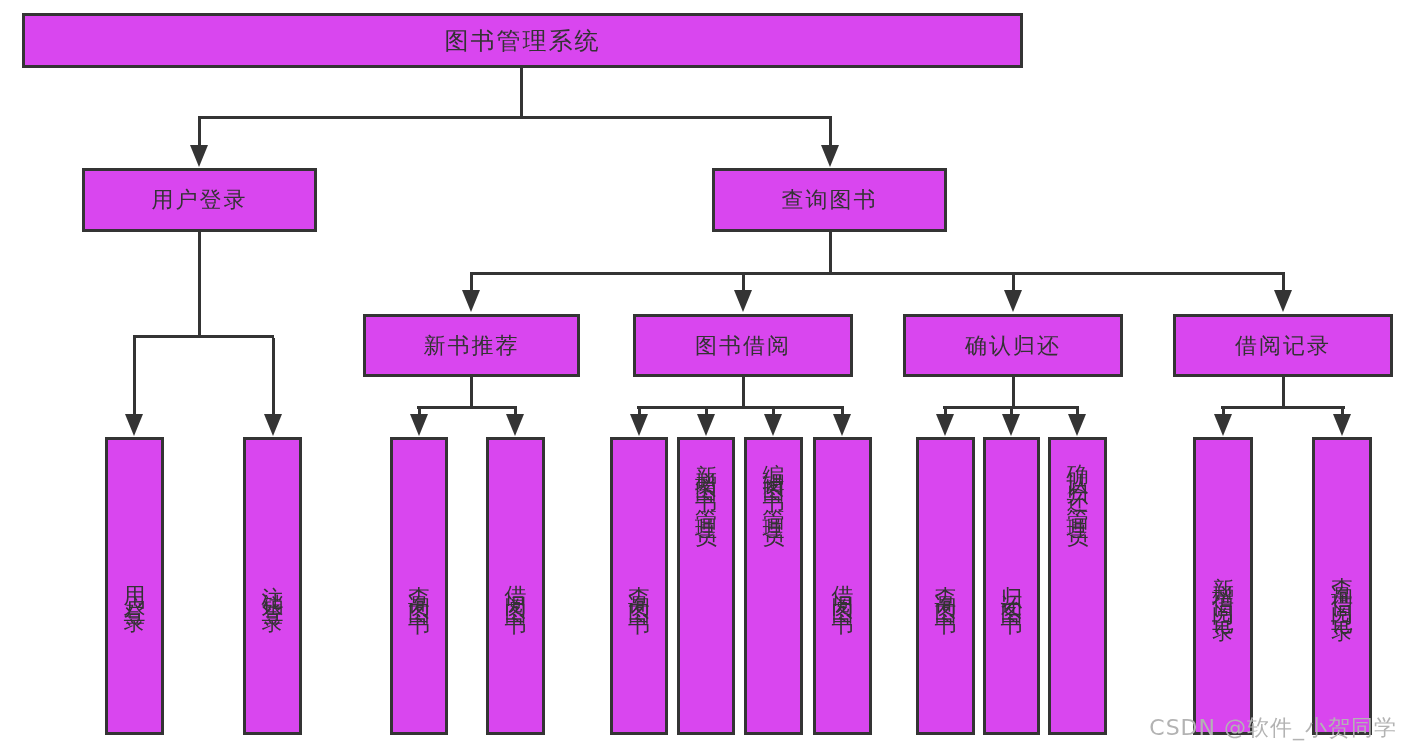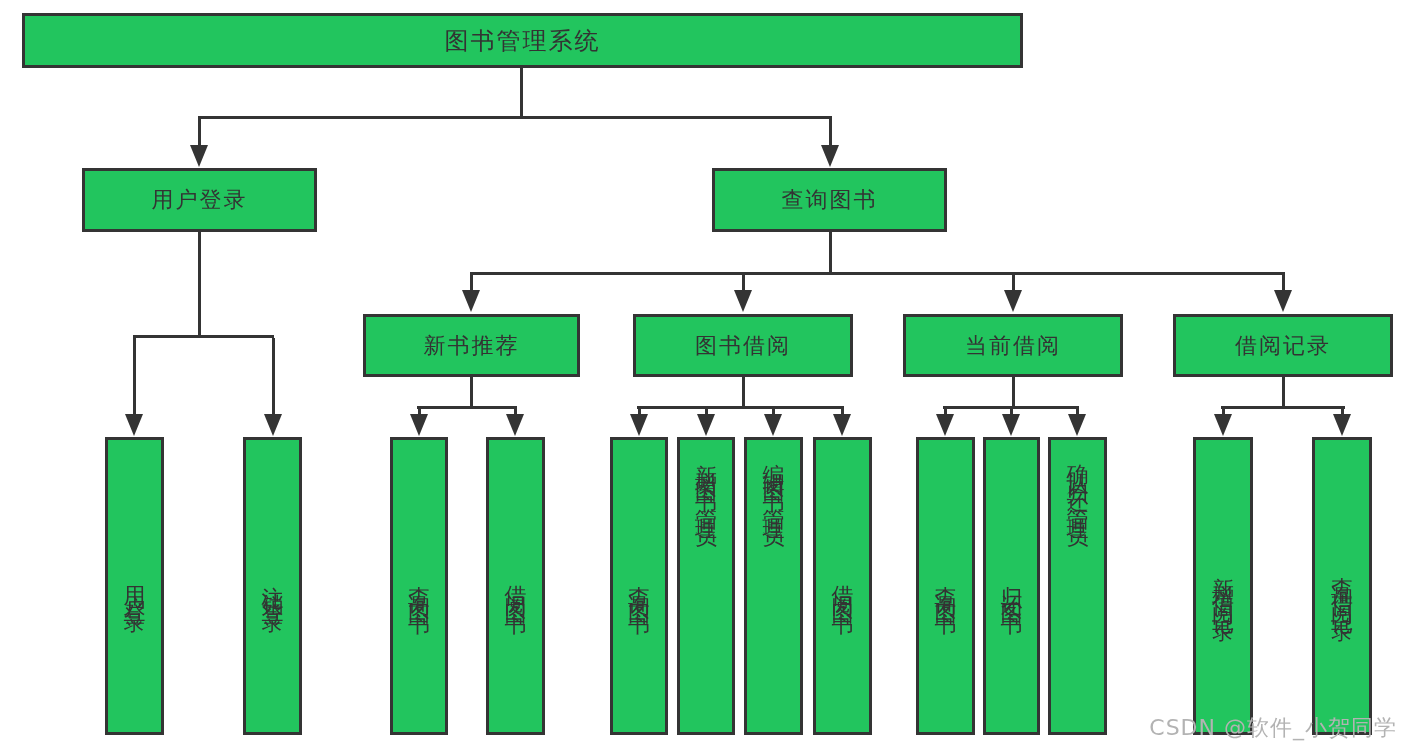--- a/index.html
+++ b/index.html
@@ -8,21 +8,21 @@
   #canvas {
     position: relative;
     width: 1405px;
     height: 747px;
     background: #ffffff;
     overflow: hidden;
   }
   .node {
     position: absolute;
     border: 3px solid #343434;
-    background: #22c55e;
+    background: #d946ef;
     display: flex;
     align-items: center;
     justify-content: center;
     color: #333333;
     font-size: 22px;
   }
   .node.h { letter-spacing: 2px; }
   .node.v .label {
     writing-mode: vertical-rl;
     text-orientation: mixed;
@@ -116,21 +116,21 @@
     <div class="node h" style="left: 712px; top: 168px; width: 235px; height: 64px; border-color: rgb(52, 52, 52); color: rgb(51, 51, 51);">
       <span class="label">查询图书</span>
     </div>
     <div class="node h" style="left: 633px; top: 314px; width: 220px; height: 63px; border-color: rgb(52, 52, 52); color: rgb(51, 51, 51);">
       <span class="label">图书借阅</span>
     </div>
     <div class="node h" style="left: 363px; top: 314px; width: 217px; height: 63px; border-color: rgb(52, 52, 52); color: rgb(51, 51, 51);">
       <span class="label">新书推荐</span>
     </div>
     <div class="node h" style="left: 903px; top: 314px; width: 220px; height: 63px; border-color: rgb(52, 52, 52); color: rgb(51, 51, 51);">
-      <span class="label">当前借阅</span>
+      <span class="label">确认归还</span>
     </div>
     <div class="node h" style="left: 1173px; top: 314px; width: 220px; height: 63px; border-color: rgb(52, 52, 52); color: rgb(51, 51, 51);">
       <span class="label">借阅记录</span>
     </div>
     <div class="node v" style="left: 105px; top: 437px; width: 59px; height: 298px; border-color: rgb(52, 52, 52); color: rgb(51, 51, 51);">
       <span class="label">用户登录</span>
     </div>
     <div class="node v" style="left: 243px; top: 437px; width: 59px; height: 298px; border-color: rgb(52, 52, 52); color: rgb(51, 51, 51);">
       <span class="label">注销登录</span>
     </div>

